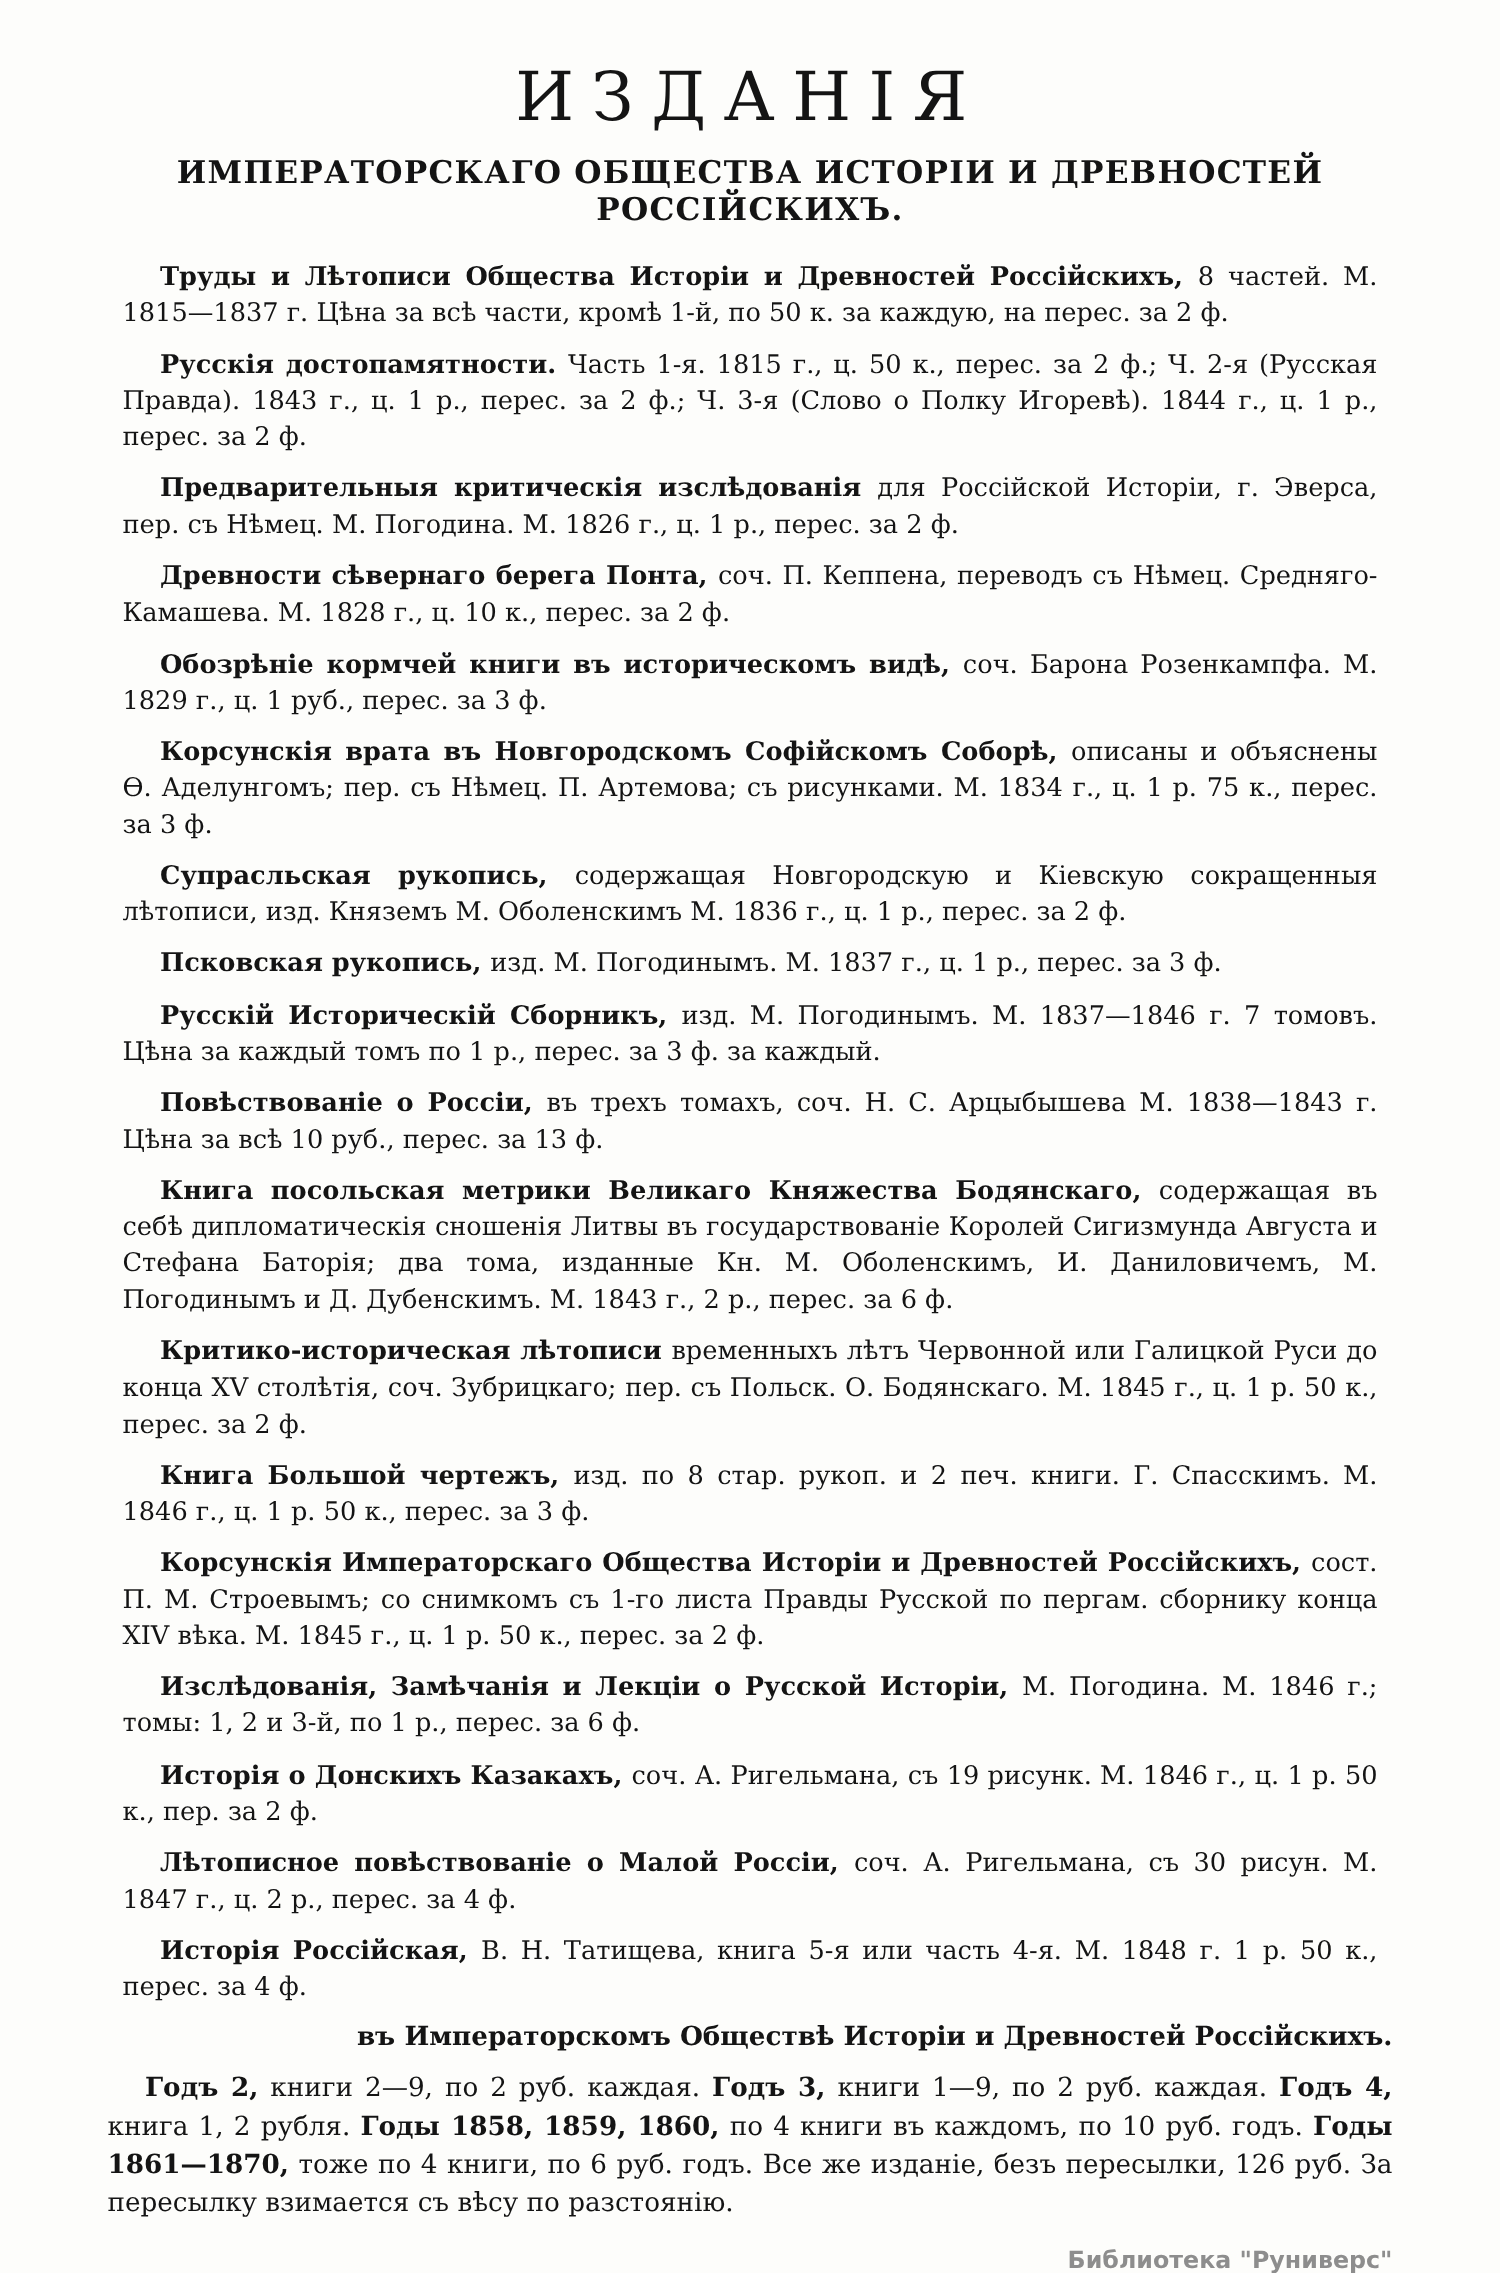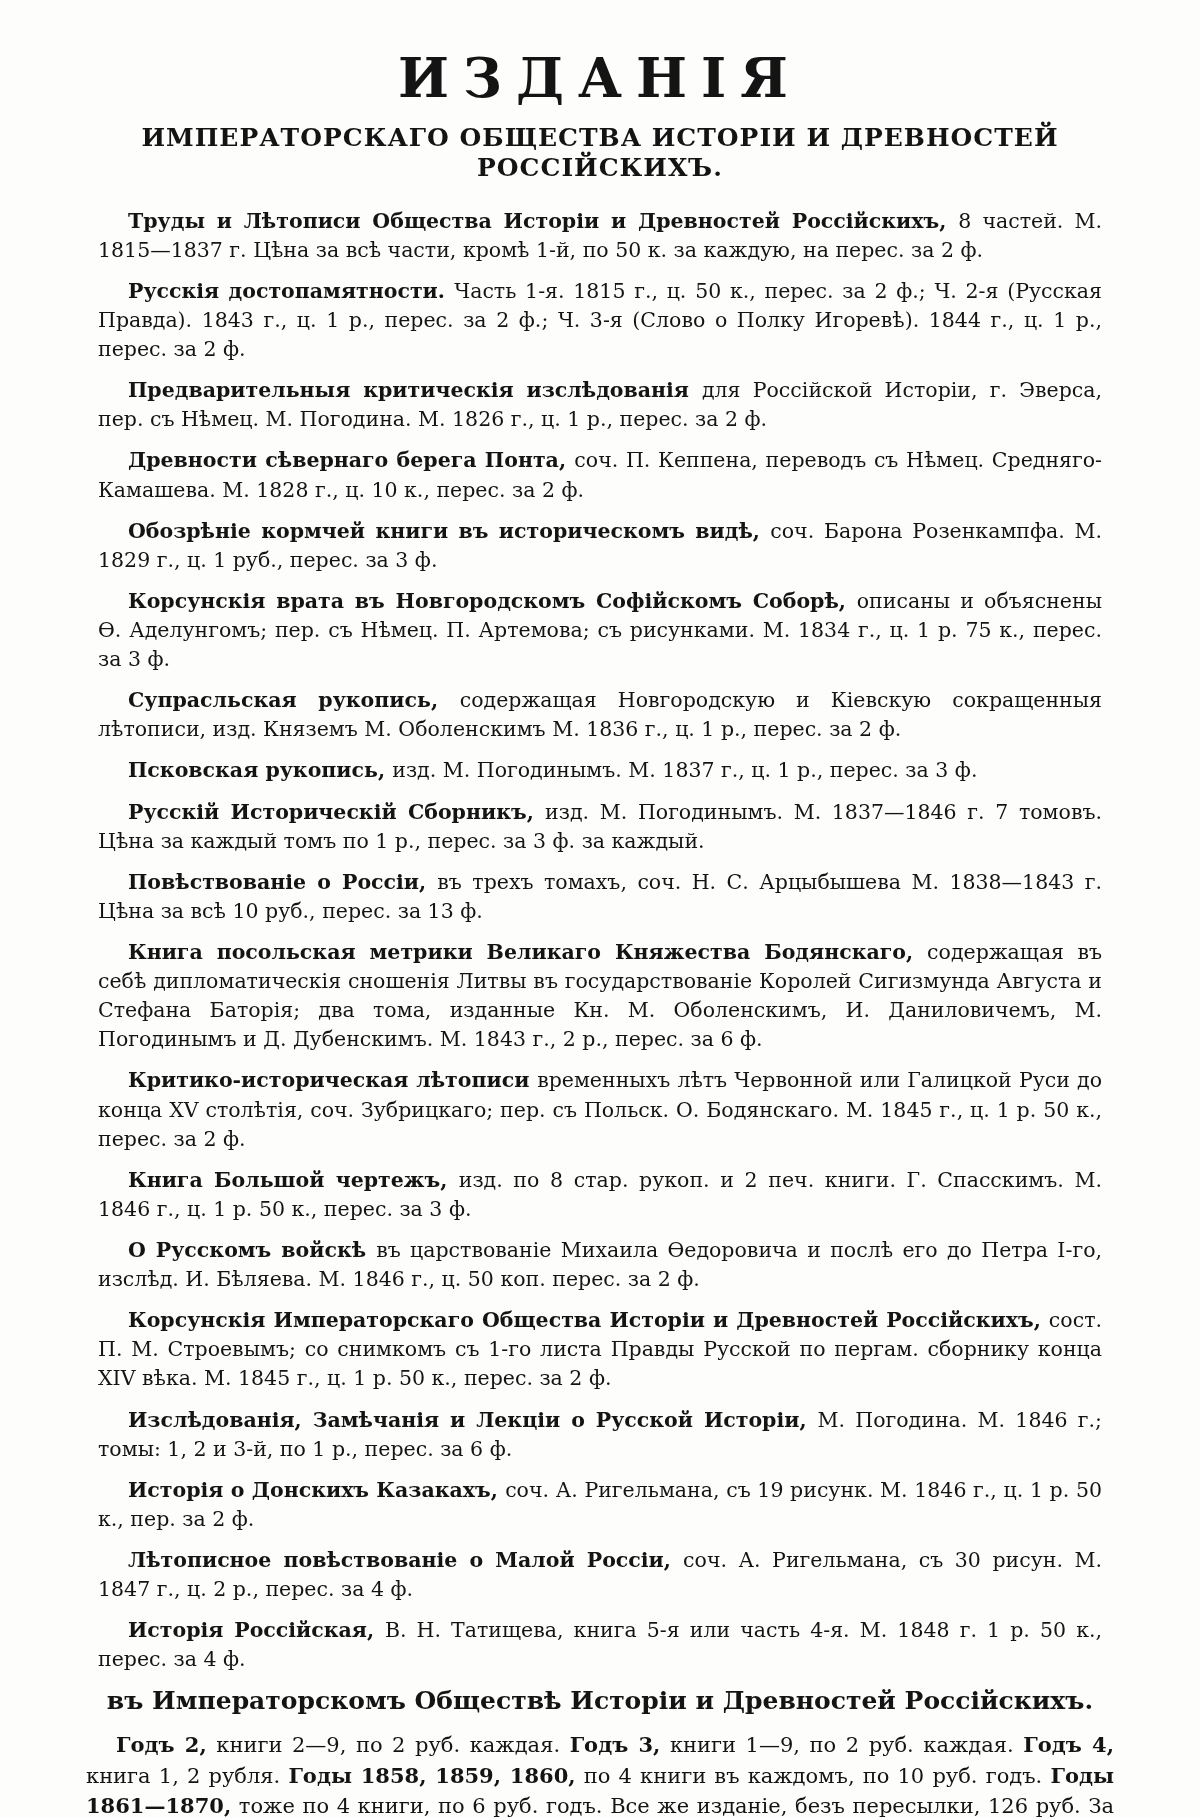--- a/index.html
+++ b/index.html
@@ -15,21 +15,21 @@
     background: #fdfdfb;
     box-sizing: border-box;
     padding: 50px 86px 36px 86px;
     font-family: "DejaVu Serif", serif;
     color: #141414;
   }
   .main-title {
     margin: 0 0 16px 0;
     text-align: center;
     font-size: 54px;
-    font-weight: bold;
+    font-weight: normal;
     letter-spacing: 14px;
     line-height: 1.05;
   }
   .main-subtitle {
     margin: 0 0 24px 0;
     text-align: center;
     font-size: 25px;
     font-weight: bold;
     letter-spacing: 1px;
     line-height: 1.2;
@@ -50,22 +50,22 @@
   .s2-title {
     margin: 30px 0 8px 0;
     text-align: center;
     font-size: 33px;
     font-weight: bold;
     letter-spacing: 18px;
     line-height: 1.1;
   }
   .s2-subtitle {
     margin: 0 0 14px 0;
-    text-align: center;
-    font-size: 25px;
+    text-align: right;
+    font-size: 21px;
     font-weight: bold;
     line-height: 1.2;
   }
   .s2-text {
     margin: 0;
     text-indent: 30px;
     text-align: justify;
     font-size: 21px;
     line-height: 1.45;
   }
@@ -97,21 +97,20 @@
       <p class="entry"><b>Древности сѣвернаго берега Понта, </b><span>соч. П. Кеппена, переводъ съ Нѣмец. Средняго-Камашева. М. 1828 г., ц. 10 к., перес. за 2 ф.</span></p>
       <p class="entry"><b>Обозрѣніе кормчей книги въ историческомъ видѣ, </b><span>соч. Барона Розенкампфа. М. 1829 г., ц. 1 руб., перес. за 3 ф.</span></p>
       <p class="entry"><b>Корсунскія врата въ Новгородскомъ Софійскомъ Соборѣ, </b><span>описаны и объяснены Ѳ. Аделунгомъ; пер. съ Нѣмец. П. Артемова; съ рисунками. М. 1834 г., ц. 1 р. 75 к., перес. за 3 ф.</span></p>
       <p class="entry"><b>Супрасльская рукопись, </b><span>содержащая Новгородскую и Кіевскую сокращенныя лѣтописи, изд. Княземъ М. Оболенскимъ М. 1836 г., ц. 1 р., перес. за 2 ф.</span></p>
       <p class="entry"><b>Псковская рукопись, </b><span>изд. М. Погодинымъ. М. 1837 г., ц. 1 р., перес. за 3 ф.</span></p>
       <p class="entry"><b>Русскій Историческій Сборникъ, </b><span>изд. М. Погодинымъ. М. 1837—1846 г. 7 томовъ. Цѣна за каждый томъ по 1 р., перес. за 3 ф. за каждый.</span></p>
       <p class="entry"><b>Повѣствованіе о Россіи, </b><span>въ трехъ томахъ, соч. Н. С. Арцыбышева М. 1838—1843 г. Цѣна за всѣ 10 руб., перес. за 13 ф.</span></p>
       <p class="entry"><b>Книга посольская метрики Великаго Княжества Бодянскаго, </b><span>содержащая въ себѣ дипломатическія сношенія Литвы въ государствованіе Королей Сигизмунда Августа и Стефана Баторія; два тома, изданные Кн. М. Оболенскимъ, И. Даниловичемъ, М. Погодинымъ и Д. Дубенскимъ. М. 1843 г., 2 р., перес. за 6 ф.</span></p>
       <p class="entry"><b>Критико-историческая лѣтописи </b><span>временныхъ лѣтъ Червонной или Галицкой Руси до конца XV столѣтія, соч. Зубрицкаго; пер. съ Польск. О. Бодянскаго. М. 1845 г., ц. 1 р. 50 к., перес. за 2 ф.</span></p>
       <p class="entry"><b>Книга Большой чертежъ, </b><span>изд. по 8 стар. рукоп. и 2 печ. книги. Г. Спасскимъ. М. 1846 г., ц. 1 р. 50 к., перес. за 3 ф.</span></p>
-      <p class="entry"><b>О Русскомъ войскѣ </b><span>въ царствованіе Михаила Ѳедоровича и послѣ его до Петра I-го, изслѣд. И. Бѣляева. М. 1846 г., ц. 50 коп. перес. за 2 ф.</span></p>
       <p class="entry"><b>Корсунскія Императорскаго Общества Исторіи и Древностей Россійскихъ, </b><span>сост. П. М. Строевымъ; со снимкомъ съ 1-го листа Правды Русской по пергам. сборнику конца XIV вѣка. М. 1845 г., ц. 1 р. 50 к., перес. за 2 ф.</span></p>
       <p class="entry"><b>Изслѣдованія, Замѣчанія и Лекціи о Русской Исторіи, </b><span>М. Погодина. М. 1846 г.; томы: 1, 2 и 3-й, по 1 р., перес. за 6 ф.</span></p>
       <p class="entry"><b>Исторія о Донскихъ Казакахъ, </b><span>соч. А. Ригельмана, съ 19 рисунк. М. 1846 г., ц. 1 р. 50 к., пер. за 2 ф.</span></p>
       <p class="entry"><b>Лѣтописное повѣствованіе о Малой Россіи, </b><span>соч. А. Ригельмана, съ 30 рисун. М. 1847 г., ц. 2 р., перес. за 4 ф.</span></p>
       <p class="entry"><b>Исторія Россійская, </b><span>В. Н. Татищева, книга 5-я или часть 4-я. М. 1848 г. 1 р. 50 к., перес. за 4 ф.</span></p>
     </div>
 
 
   <h3 class="s2-subtitle">въ Императорскомъ Обществѣ Исторіи и Древностей Россійскихъ.</h3>
 

